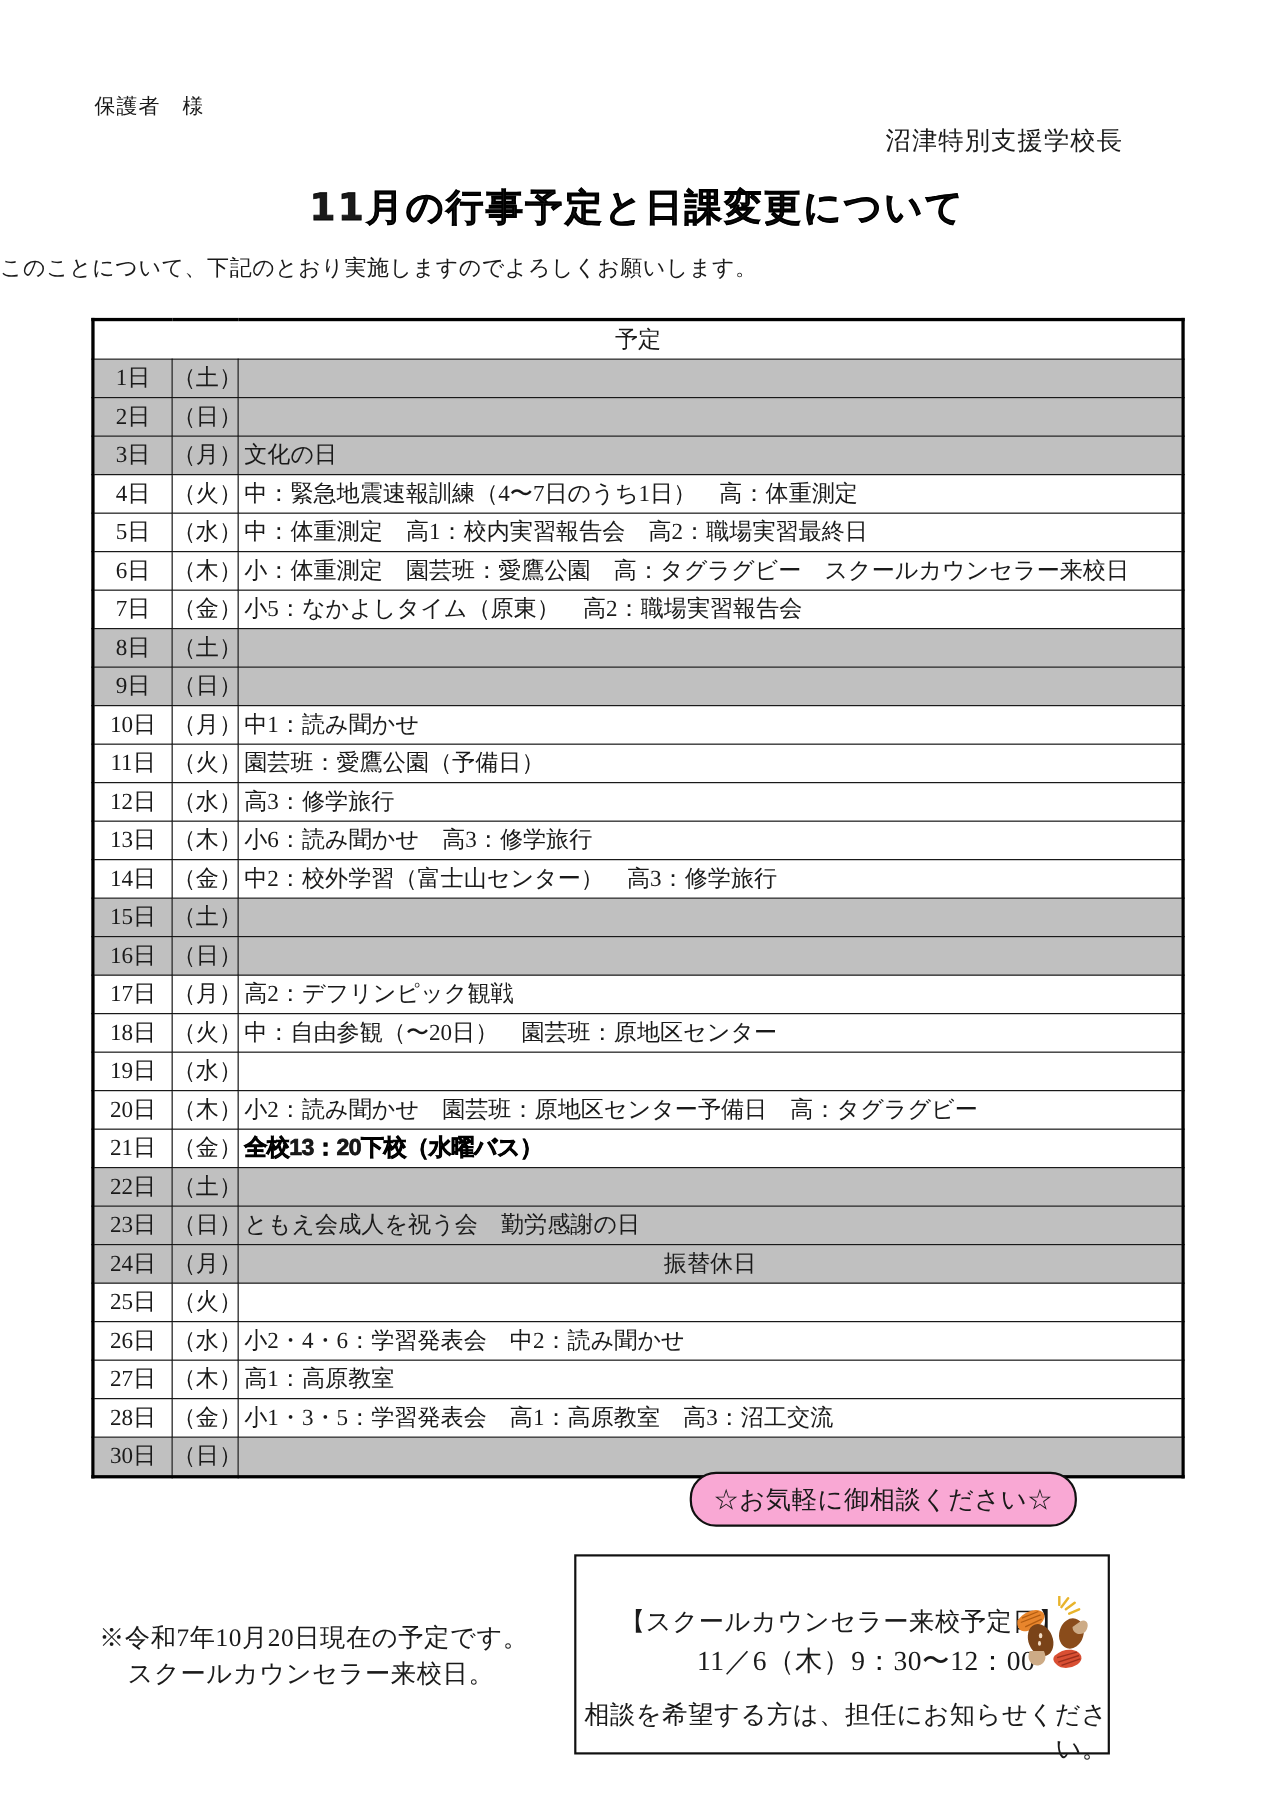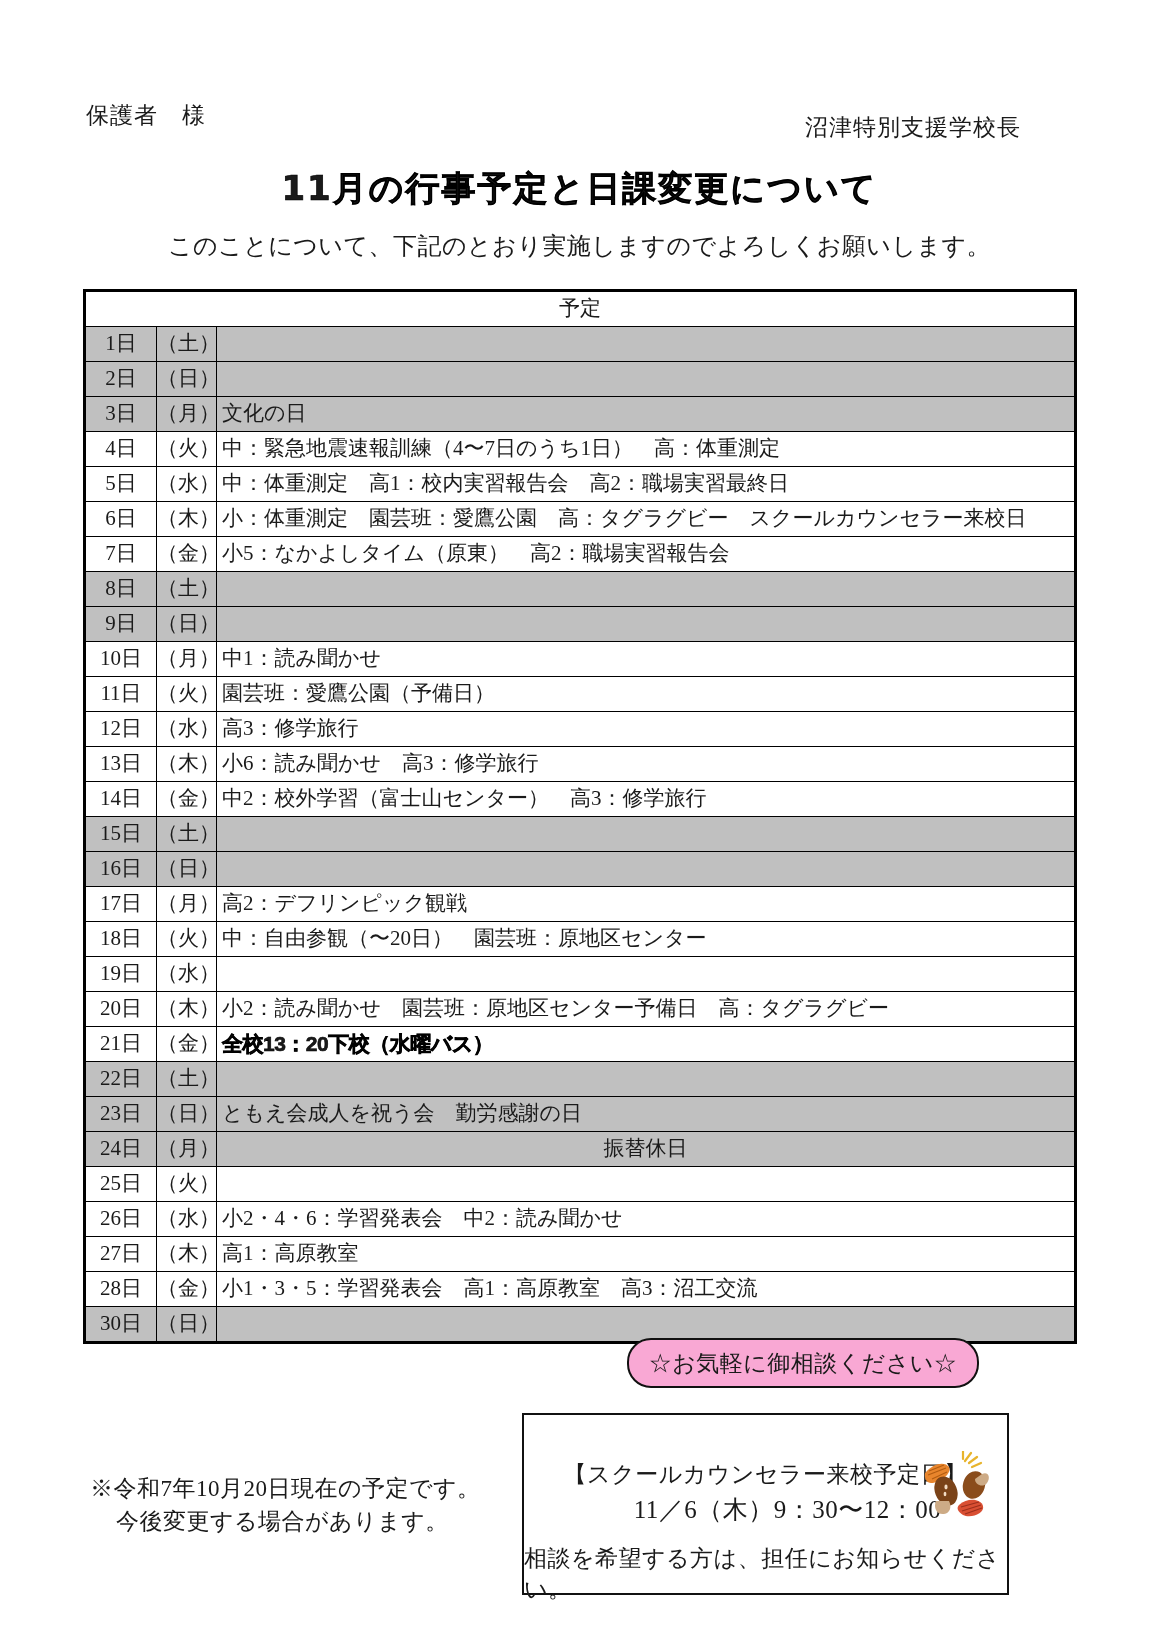--- a/index.html
+++ b/index.html
@@ -13,22 +13,22 @@
     position: relative;
     font-family: "Liberation Serif", "DejaVu Serif", serif;
     color: #1a1a1a;
     overflow: hidden;
   }
 
   
   .addressee {
     position: absolute;
     left: 86px;
-    top: 100px;
-    font-size: 23px;
+    top: 84px;
+    font-size: 19px;
     letter-spacing: 1px;
   }
   .issuer {
     position: absolute;
     right: 138px;
     top: 112px;
     font-size: 23px;
     letter-spacing: 1px;
   }
   .doc-title {
@@ -41,22 +41,21 @@
     font-weight: bold;
     letter-spacing: 2px;
     font-family: "DejaVu Sans", "Liberation Sans", sans-serif;
     -webkit-text-stroke: 0.7px #000;
   }
   .doc-lead {
     position: absolute;
     left: 0;
     right: 0;
     top: 230px;
-    text-align: center;
-    font-size: 24px;
+    font-size: 20px;
     letter-spacing: 0.5px;
   }
 
   
   .table-wrap {
     position: absolute;
     left: 83px;
     top: 289px;
     width: 994px;
   }
@@ -149,21 +148,21 @@
     top: 78px;
     text-align: center;
     font-size: 25px;
     letter-spacing: 0.5px;
     padding-left: 44px;
   }
   .counselor-note {
     position: absolute;
     left: 0; right: 0;
     top: 128px;
-    text-align: left;
+    text-align: right;
     font-size: 23px;
     letter-spacing: 0.5px;
   }
   .acorn {
     position: absolute;
     right: 10px;
     top: 36px;
     width: 78px;
     height: 72px;
   }
@@ -331,21 +330,21 @@
           <td class="col-day">30日</td>
           <td class="col-wday">（日）</td>
           <td class="col-event"></td>
         </tr>
       </tbody>
   </table>
 </div>
 
 <div class="footnote">
   <span>※令和7年10月20日現在の予定です。</span>
-  <span class="line2">今後変更する場合があります。</span>
+  <span class="line2">スクールカウンセラー来校日。</span>
 </div>
 
 <div class="counselor-box">
   <div class="counselor-heading">【スクールカウンセラー来校予定日】</div>
   <div class="counselor-time">11／6（木）9：30〜12：00</div>
   <div class="counselor-note">相談を希望する方は、担任にお知らせください。</div>
   <svg class="acorn" viewBox="0 0 78 72">
     <path d="M6 22 C14 12, 26 10, 30 16 C33 22, 22 32, 12 32 C8 32, 5 28, 6 22 Z" fill="#e8852c"></path>
     <path d="M9 24 L27 17 M13 28 L28 21 M10 20 L25 14" stroke="#b35c10" stroke-width="1.2" fill="none"></path>
     <path d="M46 10 L52 2 M50 12 L58 6 M53 16 L62 12 M44 8 L44 0" stroke="#e8b42c" stroke-width="2.2" fill="none" stroke-linecap="round"></path>

